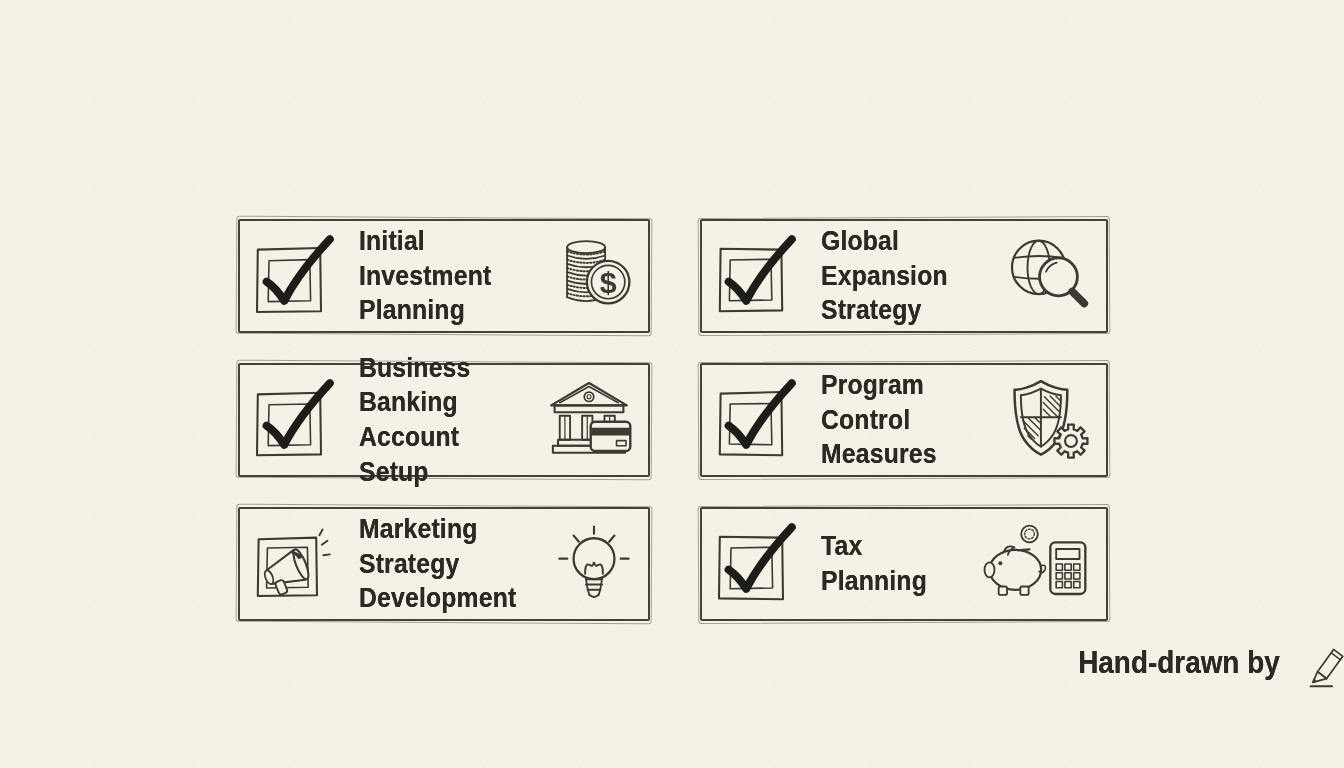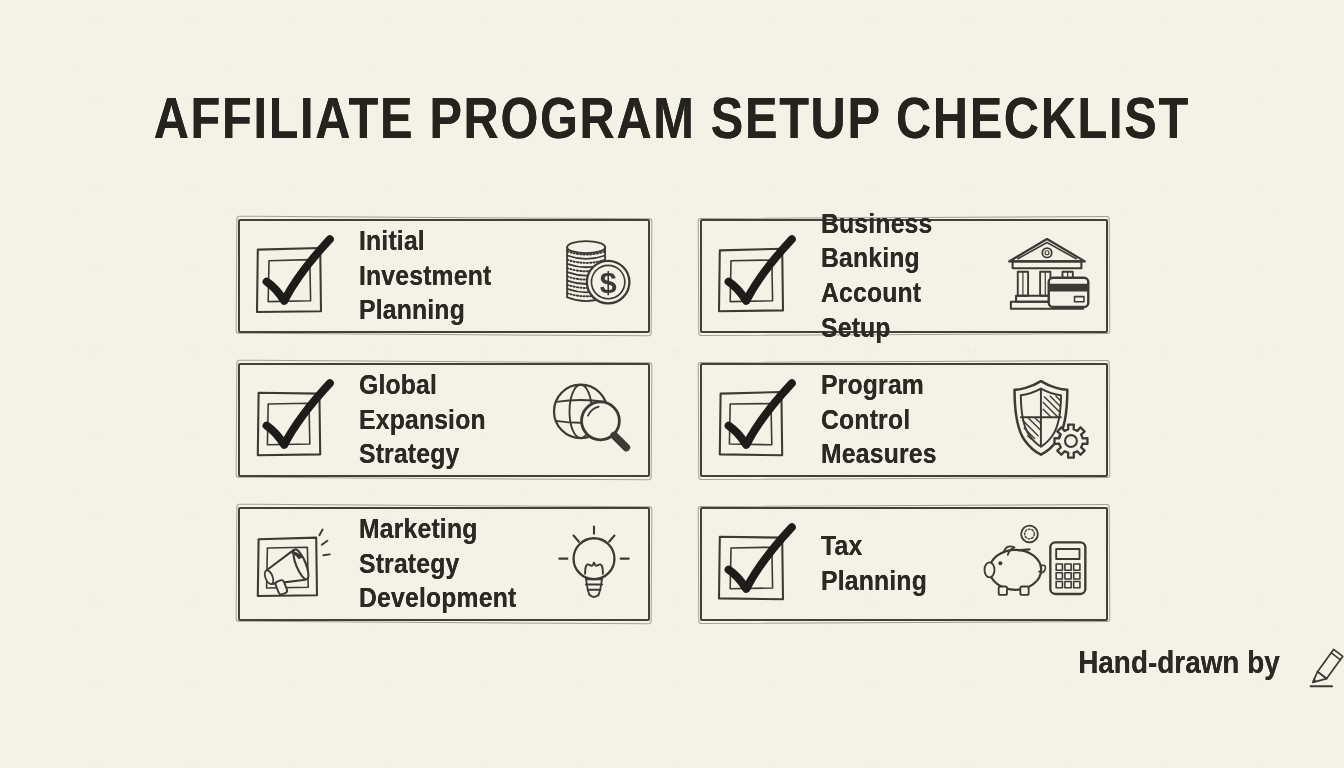--- a/index.html
+++ b/index.html
@@ -69,23 +69,20 @@
     transform:scaleX(.9);text-shadow:0 0 .5px #2b2922;
     line-height:1.4;
   }
   .footer svg{margin-top:-2px;}
 </style>
 </head>
 <body>
 
 <div class="canvas">
 
-  <div class="title">
-    <span>AFFILIATE PROGRAM SETUP CHECKLIST</span>
-  </div>
 
   <div class="grid">
 
     <div class="card">
       <div class="checkbox">
         <svg width="80" height="80" viewBox="0 0 100 100">
           <g fill="none" stroke="#3d3a33" stroke-linecap="round" stroke-linejoin="round">
             <path d="M6 17 L84 15 L85 94 L5 95 Z" stroke-width="2.6"></path>
             <path d="M20 31 L71 29.5 L72 81 L19 82 Z" stroke-width="2"></path>
           </g>
@@ -119,20 +116,49 @@
           </g>
           <text x="66" y="76" text-anchor="middle" font-size="40" font-weight="bold" fill="#3d3a33">$</text>
         </svg>
       </div>
     </div>
 
     <div class="card">
       <div class="checkbox">
         <svg width="80" height="80" viewBox="0 0 100 100">
           <g fill="none" stroke="#3d3a33" stroke-linecap="round" stroke-linejoin="round">
+            <path d="M7 16 L83 17 L84 93 L6 94 Z" stroke-width="2.6"></path>
+            <path d="M19 30 L70 29 L71 80 L18 81 Z" stroke-width="2"></path>
+          </g>
+          <path d="M17 57 Q29 65 39 81 Q57 46 96 4" fill="none" stroke="#1d1c18" stroke-width="10" stroke-linecap="round" stroke-linejoin="round"></path>
+        </svg>
+      </div>
+      <div class="label">
+        <span>Global Expansion</span>
+        <span>Strategy</span>
+      </div>
+      <div class="right-icon">
+        <svg width="86" height="86" viewBox="0 0 100 100">
+          <g fill="none" stroke="#3d3a33" stroke-linecap="round" stroke-linejoin="round">
+            <circle cx="38" cy="40" r="31" stroke-width="2.6"></circle>
+            <ellipse cx="38" cy="40" rx="13" ry="31" stroke-width="2.2"></ellipse>
+            <path d="M9.5 29 Q38 24.5 66.5 29" stroke-width="2.2"></path>
+            <path d="M9.5 51 Q38 55.5 66.5 51" stroke-width="2.2"></path>
+            <circle cx="61" cy="51" r="22" fill="#f4f1e6" stroke-width="3.2"></circle>
+            <path d="M46.5 45 Q50.5 36.5 59 34.5" stroke-width="2"></path>
+            <path d="M77 68 L91 82" stroke-width="9"></path>
+          </g>
+        </svg>
+      </div>
+    </div>
+
+    <div class="card">
+      <div class="checkbox">
+        <svg width="80" height="80" viewBox="0 0 100 100">
+          <g fill="none" stroke="#3d3a33" stroke-linecap="round" stroke-linejoin="round">
             <path d="M6 18 L84 16 L85 93 L5 94 Z" stroke-width="2.6"></path>
             <path d="M20 31 L71 30 L72 81 L19 82 Z" stroke-width="2"></path>
           </g>
           <path d="M17 57 Q29 65 39 81 Q57 46 96 4" fill="none" stroke="#1d1c18" stroke-width="10" stroke-linecap="round" stroke-linejoin="round"></path>
         </svg>
       </div>
       <div class="label">
         <span>Business Banking</span>
         <span>Account Setup</span>
       </div>
@@ -148,49 +174,20 @@
             <path d="M24 45 V73" stroke-width="1.4"></path>
             <rect x="44" y="45" width="12" height="28" stroke-width="2.2"></rect>
             <path d="M50 45 V73" stroke-width="1.4"></path>
             <rect x="70" y="45" width="12" height="28" stroke-width="2.2"></rect>
             <path d="M76 45 V73" stroke-width="1.4"></path>
             <path d="M16 73 H88 V80 H16 Z" stroke-width="2.4"></path>
             <path d="M10 80 H94 V88 H10 Z" stroke-width="2.4"></path>
             <rect x="54" y="52" width="46" height="34" rx="5" fill="#f4f1e6" stroke-width="2.8"></rect>
             <path d="M54.6 59 H99.4 V68 H54.6 Z" fill="#3d3a33" stroke="none"></path>
             <rect x="84" y="74" width="11" height="6" stroke-width="1.8"></rect>
-          </g>
-        </svg>
-      </div>
-    </div>
-
-    <div class="card">
-      <div class="checkbox">
-        <svg width="80" height="80" viewBox="0 0 100 100">
-          <g fill="none" stroke="#3d3a33" stroke-linecap="round" stroke-linejoin="round">
-            <path d="M7 16 L83 17 L84 93 L6 94 Z" stroke-width="2.6"></path>
-            <path d="M19 30 L70 29 L71 80 L18 81 Z" stroke-width="2"></path>
-          </g>
-          <path d="M17 57 Q29 65 39 81 Q57 46 96 4" fill="none" stroke="#1d1c18" stroke-width="10" stroke-linecap="round" stroke-linejoin="round"></path>
-        </svg>
-      </div>
-      <div class="label">
-        <span>Global Expansion</span>
-        <span>Strategy</span>
-      </div>
-      <div class="right-icon">
-        <svg width="86" height="86" viewBox="0 0 100 100">
-          <g fill="none" stroke="#3d3a33" stroke-linecap="round" stroke-linejoin="round">
-            <circle cx="38" cy="40" r="31" stroke-width="2.6"></circle>
-            <ellipse cx="38" cy="40" rx="13" ry="31" stroke-width="2.2"></ellipse>
-            <path d="M9.5 29 Q38 24.5 66.5 29" stroke-width="2.2"></path>
-            <path d="M9.5 51 Q38 55.5 66.5 51" stroke-width="2.2"></path>
-            <circle cx="61" cy="51" r="22" fill="#f4f1e6" stroke-width="3.2"></circle>
-            <path d="M46.5 45 Q50.5 36.5 59 34.5" stroke-width="2"></path>
-            <path d="M77 68 L91 82" stroke-width="9"></path>
           </g>
         </svg>
       </div>
     </div>
 
     <div class="card">
       <div class="checkbox">
         <svg width="80" height="80" viewBox="0 0 100 100">
           <g fill="none" stroke="#3d3a33" stroke-linecap="round" stroke-linejoin="round">
             <path d="M7 17 L83 15 L84 94 L6 93 Z" stroke-width="2.6"></path>

